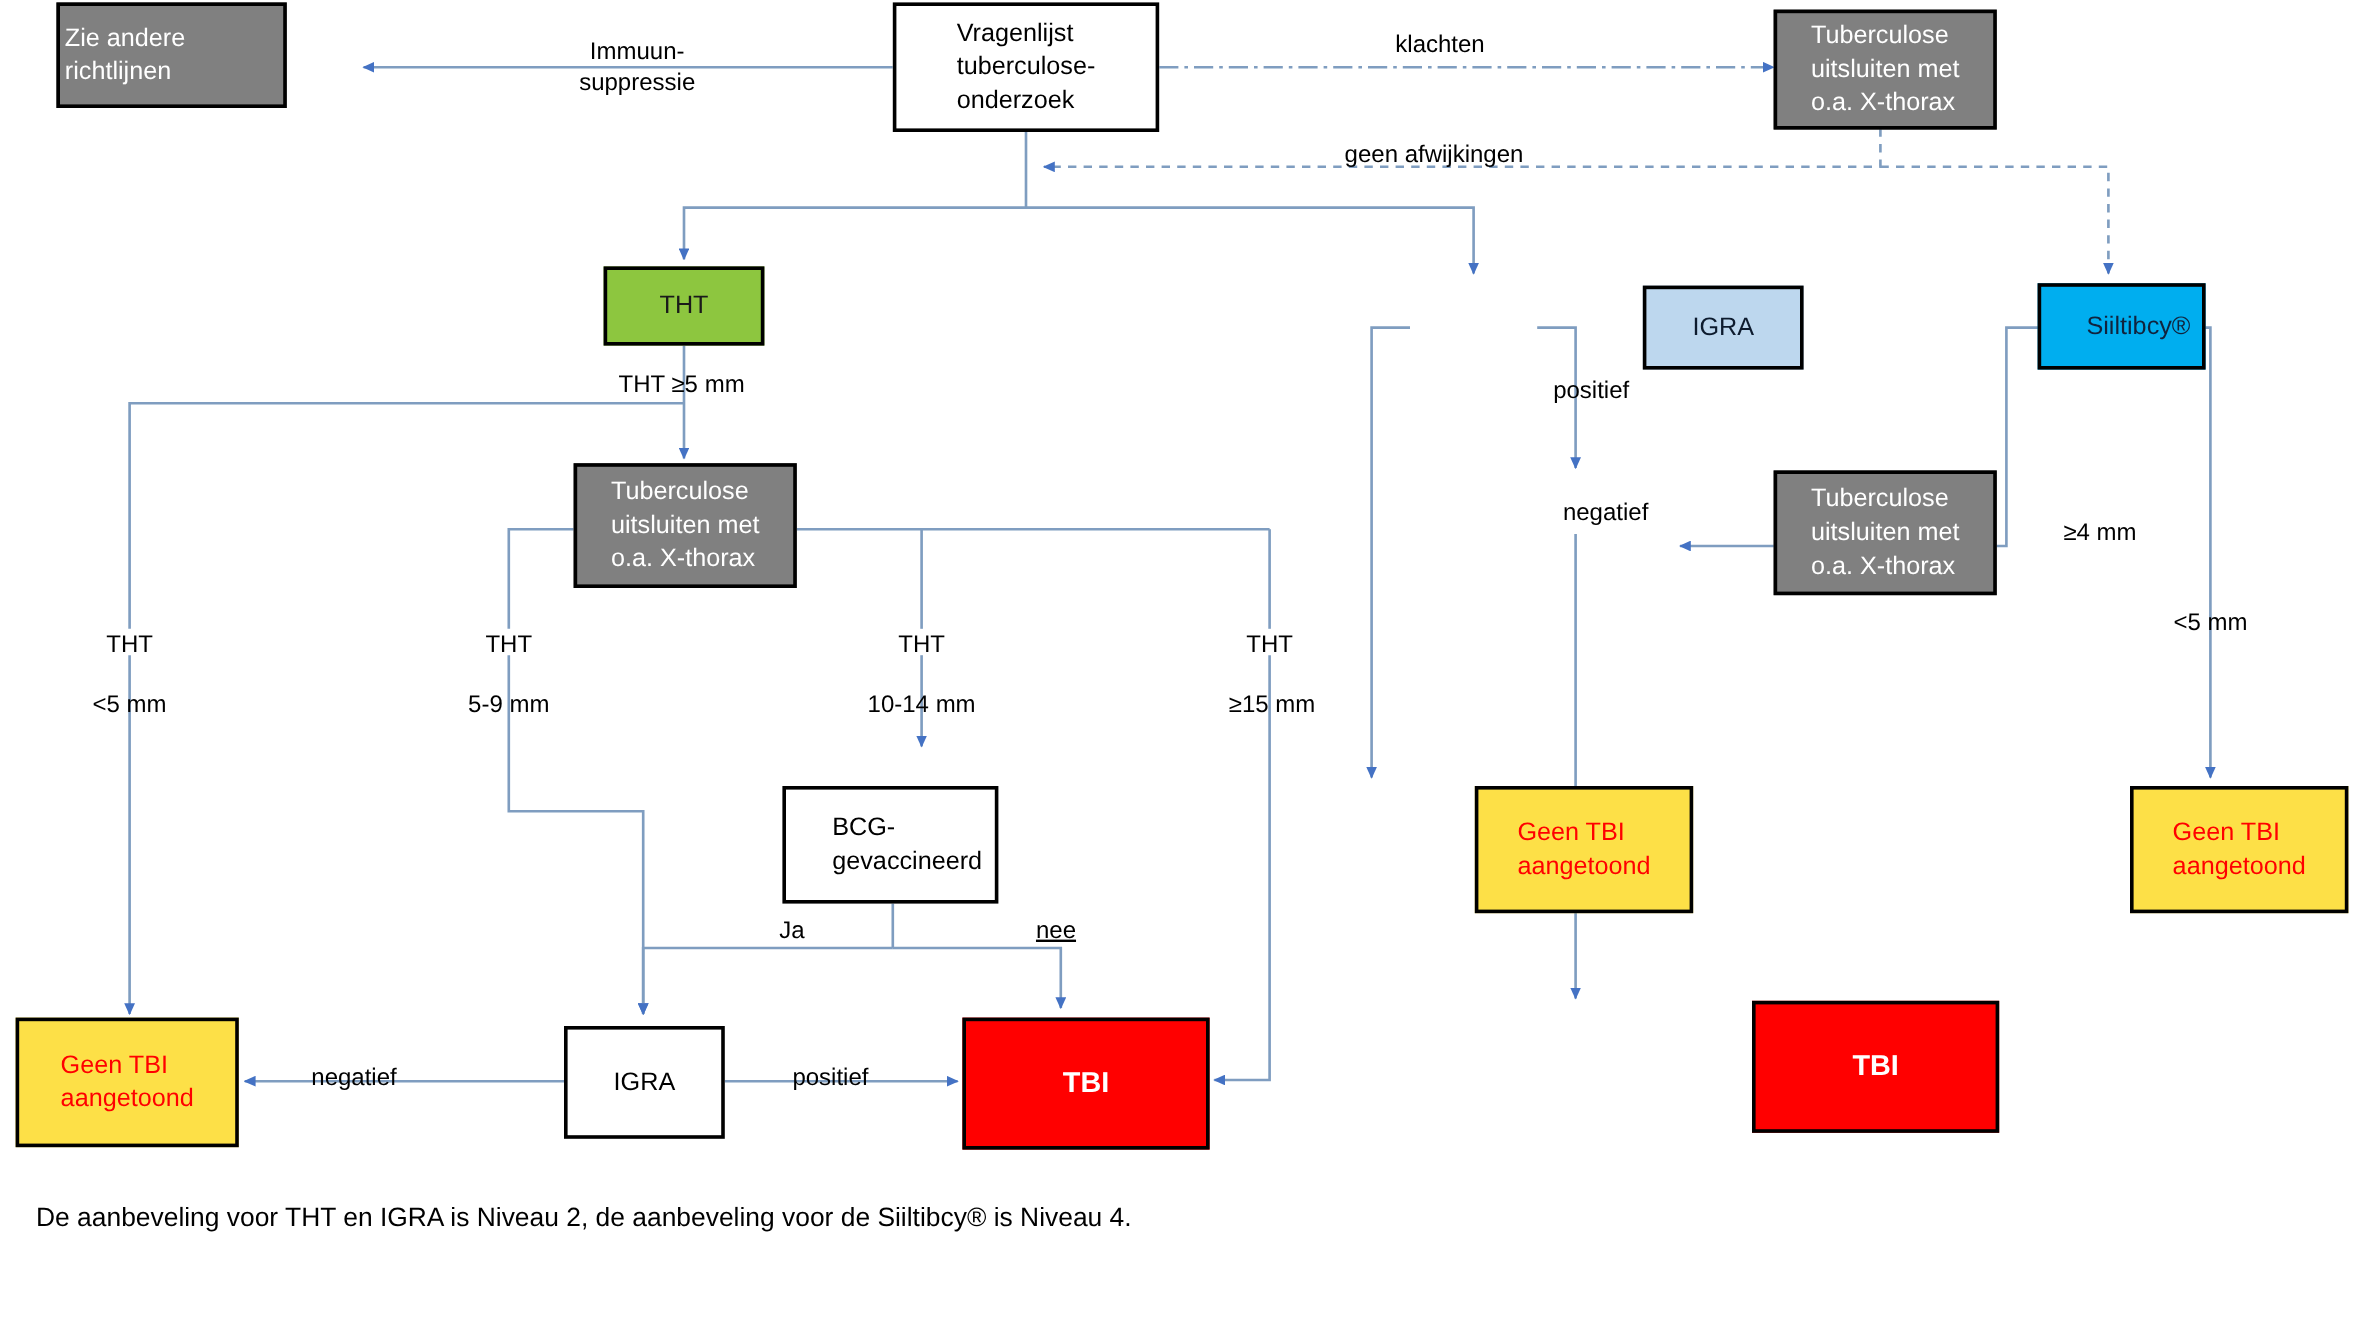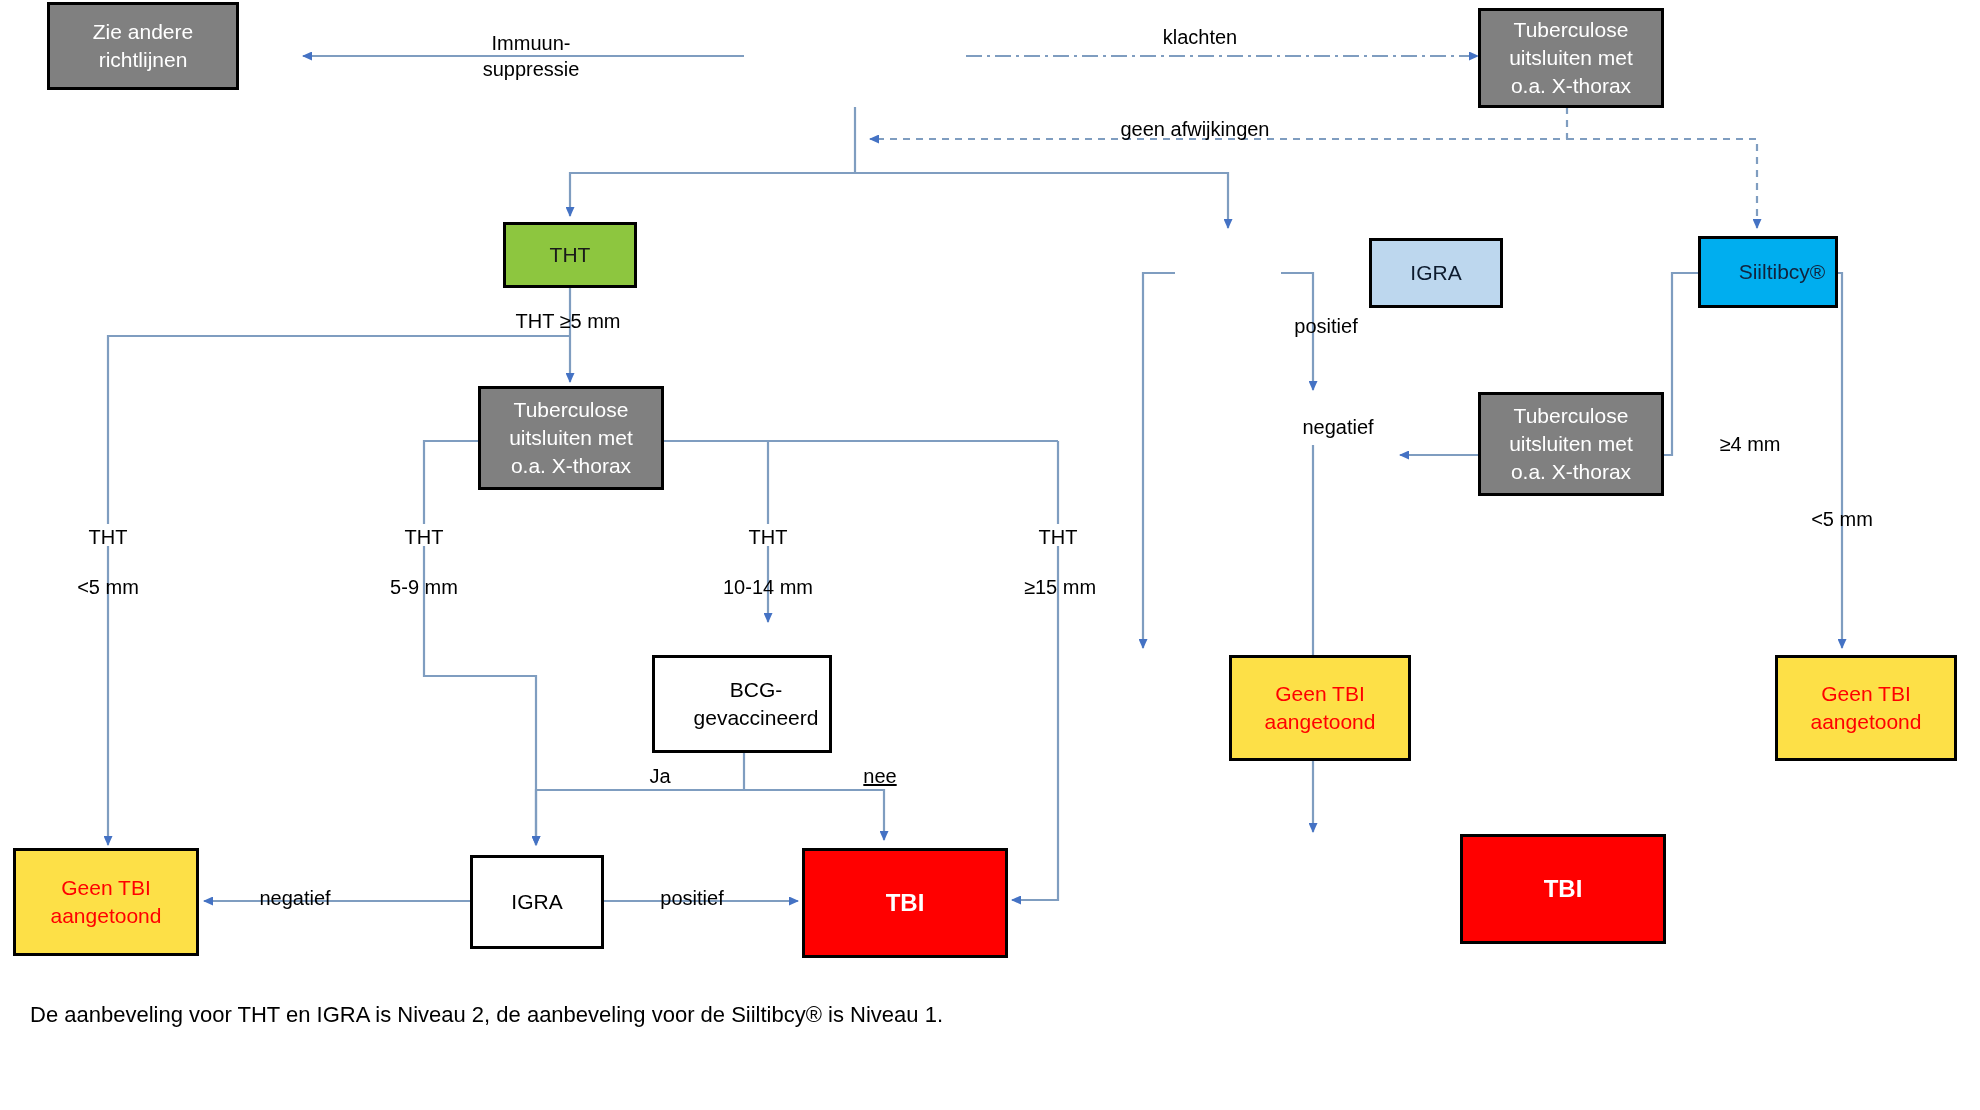--- a/index.html
+++ b/index.html
@@ -19,21 +19,20 @@
     overflow: hidden;
   }
   
   .node {
     position: absolute;
     box-sizing: border-box;
     border: 3px solid #000000;
     display: flex;
     align-items: center;
     justify-content: center;
-    text-align: center;
     line-height: 1.32;
     font-size: 21px;
     padding: 2px 4px;
     white-space: pre-line;
     z-index: 5;
   }
   .node.gray      { background: #808080; color: #ffffff; }
   .node.white     { background: #ffffff; color: #000000; }
   .node.green     { background: #8DC63F; color: #1a1a1a; }
   .node.lightblue { background: #BDD7EE; color: #0d1b2e; }
@@ -127,20 +126,23 @@
       <path d="M1704,273 L1672,273 L1672,455 L1400,455" marker-end="url(#arrow)"></path>
 
       <path d="M1810,273 L1842,273 L1842,648" marker-end="url(#arrow)"></path>
 
       <path d="M1313,445 L1313,832" marker-end="url(#arrow)"></path>
     </g>
   </svg>
 
   <div class="node gray" style="left:47px; top:2px; width:192px; height:88px;">Zie andere richtlijnen</div>
 
+  <div class="node white" style="left:744px; top:2px; width:222px; height:108px;">Vragenlijst
+tuberculose-
+onderzoek</div>
 
   <div class="node gray" style="left:1478px; top:8px; width:186px; height:100px;">Tuberculose
 uitsluiten met
 o.a. X-thorax</div>
 
   <div class="node green" style="left:503px; top:222px; width:134px; height:66px;">THT</div>
 
   <div class="node lightblue" style="left:1369px; top:238px; width:134px; height:70px;">IGRA</div>
 
   <div class="node cyan" style="left:1698px; top:236px; width:140px; height:72px;">Siiltibcy®</div>
@@ -201,15 +203,15 @@
   <div class="elabel" style="left:612px; top:885px; width:160px;">positief</div>
 
   <div class="elabel" style="left:1246px; top:313px; width:160px;">positief</div>
 
   <div class="elabel" style="left:1258px; top:414px; width:160px;">negatief</div>
 
   <div class="elabel" style="left:1690px; top:431px; width:120px;">≥4 mm</div>
 
   <div class="elabel" style="left:1782px; top:506px; width:120px;">&lt;5 mm</div>
 
-  <div id="footnote">De aanbeveling voor THT en IGRA is Niveau 2, de aanbeveling voor de Siiltibcy® is Niveau 1.</div>
+  <div id="footnote">De aanbeveling voor THT en IGRA is Niveau 2, de aanbeveling voor de Siiltibcy® is Niveau 4.</div>
 
 </div>
 
 </body></html>

